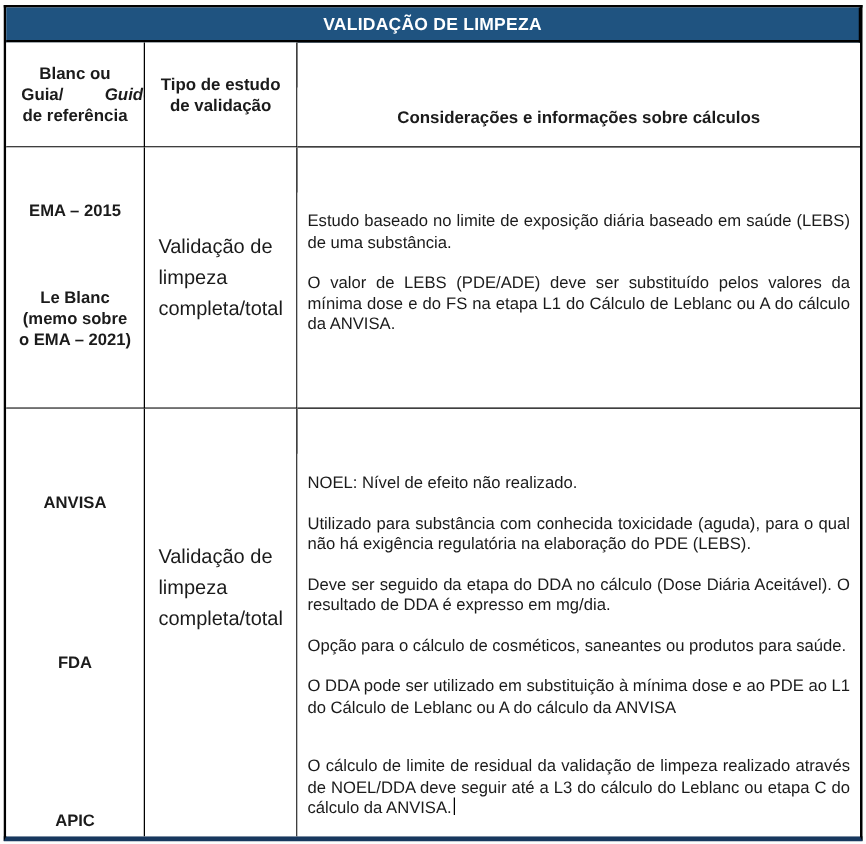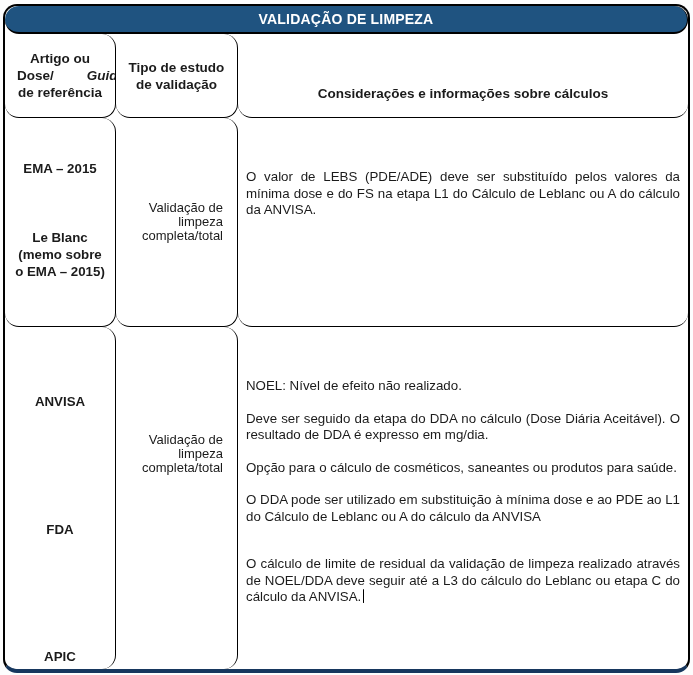--- a/index.html
+++ b/index.html
@@ -1,15 +1,15 @@
 <!DOCTYPE html>
 <html><head>
 <meta charset="utf-8">
 <style>
-  * { margin: 0; padding: 0; box-sizing: border-box; border-radius: 14px; }
+  * { margin: 0; padding: 0; box-sizing: border-box; }
   html, body {
     width: 693px; height: 675px;
     background: #fdfdfd;
     font-family: "Liberation Sans", "DejaVu Sans", sans-serif;
     color: #1b1b1b;
     overflow: hidden;
   }
   .table-wrap {
     position: absolute;
     left: 3px; top: 4px; right: 3px; bottom: 2px;
@@ -59,22 +59,22 @@
     font-weight: bold; font-size: 13.3px; line-height: 17px;
     padding: 4px 6px;
   }
   .ref-cell.row1 { justify-content: center; gap: 52px; padding-top: 0; }
   .ref-cell.row1 .ref-item { max-width: 94px; }
   .ref-cell.row2 { justify-content: space-between; padding-top: 66px; gap: 25px; }
 
   
   .study-cell {
     display: flex; align-items: center; justify-content: center;
-    text-align: right;
-    font-size: 13px; line-height: 14px;
+    text-align: left;
+    font-size: 16px; line-height: 25px;
     padding: 4px 14px;
   }
   .study-cell.row2 { align-items: flex-start; padding-top: 106px; }
 
   
   .cons-cell {
     font-size: 13.3px; line-height: 16.5px;
     text-align: justify;
     padding: 15px 8px 6px 8px;
   }
@@ -94,50 +94,52 @@
 <body>
 
 <div class="table-wrap" style="border-bottom-color: rgb(23, 55, 94);">
   <div class="grid">
 
     <div class="cell title-bar" style="background: rgb(31, 83, 128);">
       <span>VALIDAÇÃO DE LIMPEZA</span>
     </div>
 
     <div class="cell colhead">
-      <div class="narrow"><span>Artigo ou Dose/</span><i>Guideline</i><span> de referência</span></div>
+      <div class="narrow"><span>Blanc ou Guia/</span><i>Guideline</i><span> de referência</span></div>
     </div>
     <div class="cell colhead">
       <div class="mid">Tipo de estudo de validação</div>
     </div>
     <div class="cell colhead last-col">
       <div>Considerações e informações sobre cálculos</div>
     </div>
 
     <div class="cell ref-cell row1">
       <div class="ref-item">EMA – 2015</div>
-      <div class="ref-item">Le Blanc (memo sobre o EMA – 2015)</div>
+      <div class="ref-item">Le Blanc (memo sobre o EMA – 2021)</div>
     </div>
     <div class="cell study-cell">
       <div>Validação de limpeza completa/total</div>
     </div>
     <div class="cell cons-cell last-col">
+      <p>Estudo baseado no limite de exposição diária baseado em saúde (LEBS) de uma substância.</p>
       <p>O valor de LEBS (PDE/ADE) deve ser substituído pelos valores da mínima dose e do FS na etapa L1 do Cálculo de Leblanc ou A do cálculo da ANVISA.</p>
     </div>
 
     <div class="cell ref-cell row2 last-row">
       <div>ANVISA</div>
       <div>FDA</div>
       <div>APIC</div>
     </div>
     <div class="cell study-cell row2 last-row">
       <div>Validação de limpeza completa/total</div>
     </div>
     <div class="cell cons-cell last-col last-row">
       <p>NOEL: Nível de efeito não realizado.</p>
+      <p>Utilizado para substância com conhecida toxicidade (aguda), para o qual não há exigência regulatória na elaboração do PDE (LEBS).</p>
       <p>Deve ser seguido da etapa do DDA no cálculo (Dose Diária Aceitável). O resultado de DDA é expresso em mg/dia.</p>
       <p>Opção para o cálculo de cosméticos, saneantes ou produtos para saúde.</p>
       <p>O DDA pode ser utilizado em substituição à mínima dose e ao PDE ao L1 do Cálculo de Leblanc ou A do cálculo da ANVISA</p>
       <p class="gap-before"><span>O cálculo de limite de residual da validação de limpeza realizado através de NOEL/DDA deve seguir até a L3 do cálculo do Leblanc ou etapa C do cálculo da ANVISA.</span><span class="caret"></span></p>
     </div>
 
   </div>
 </div>
 
 </body></html>

